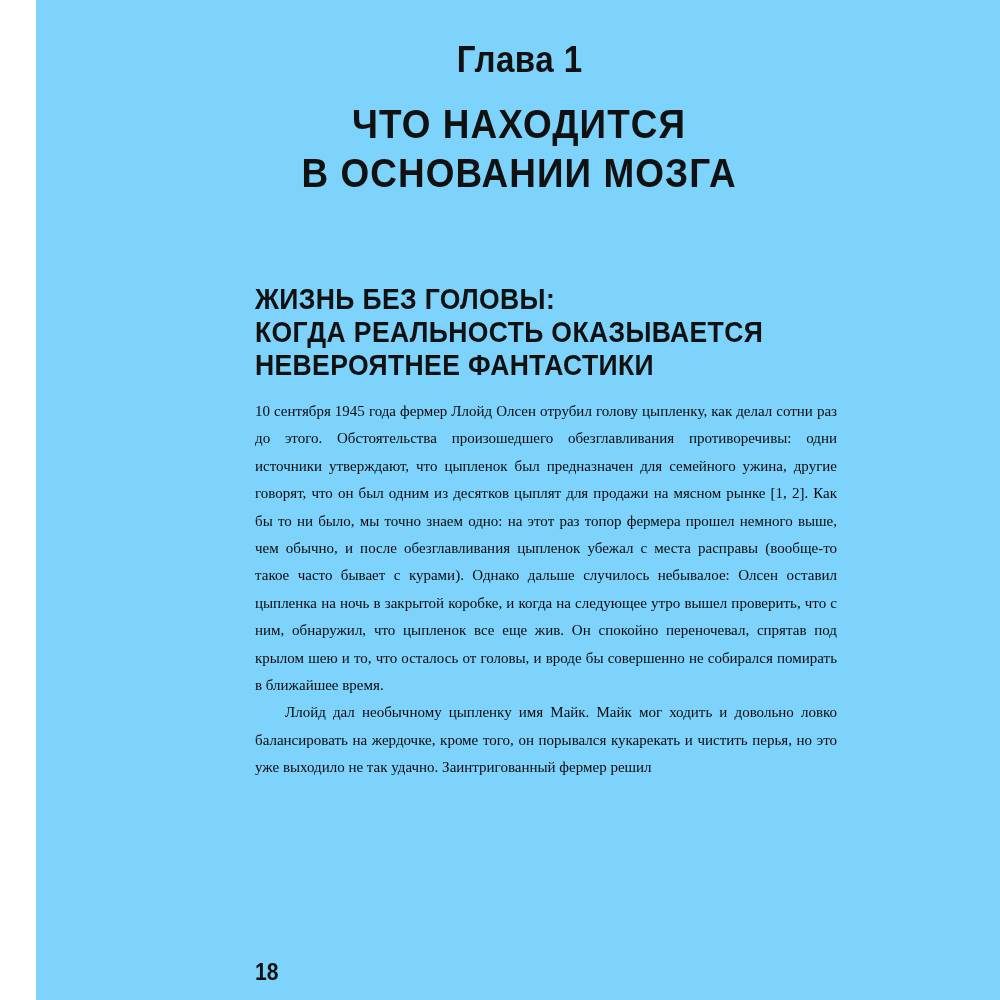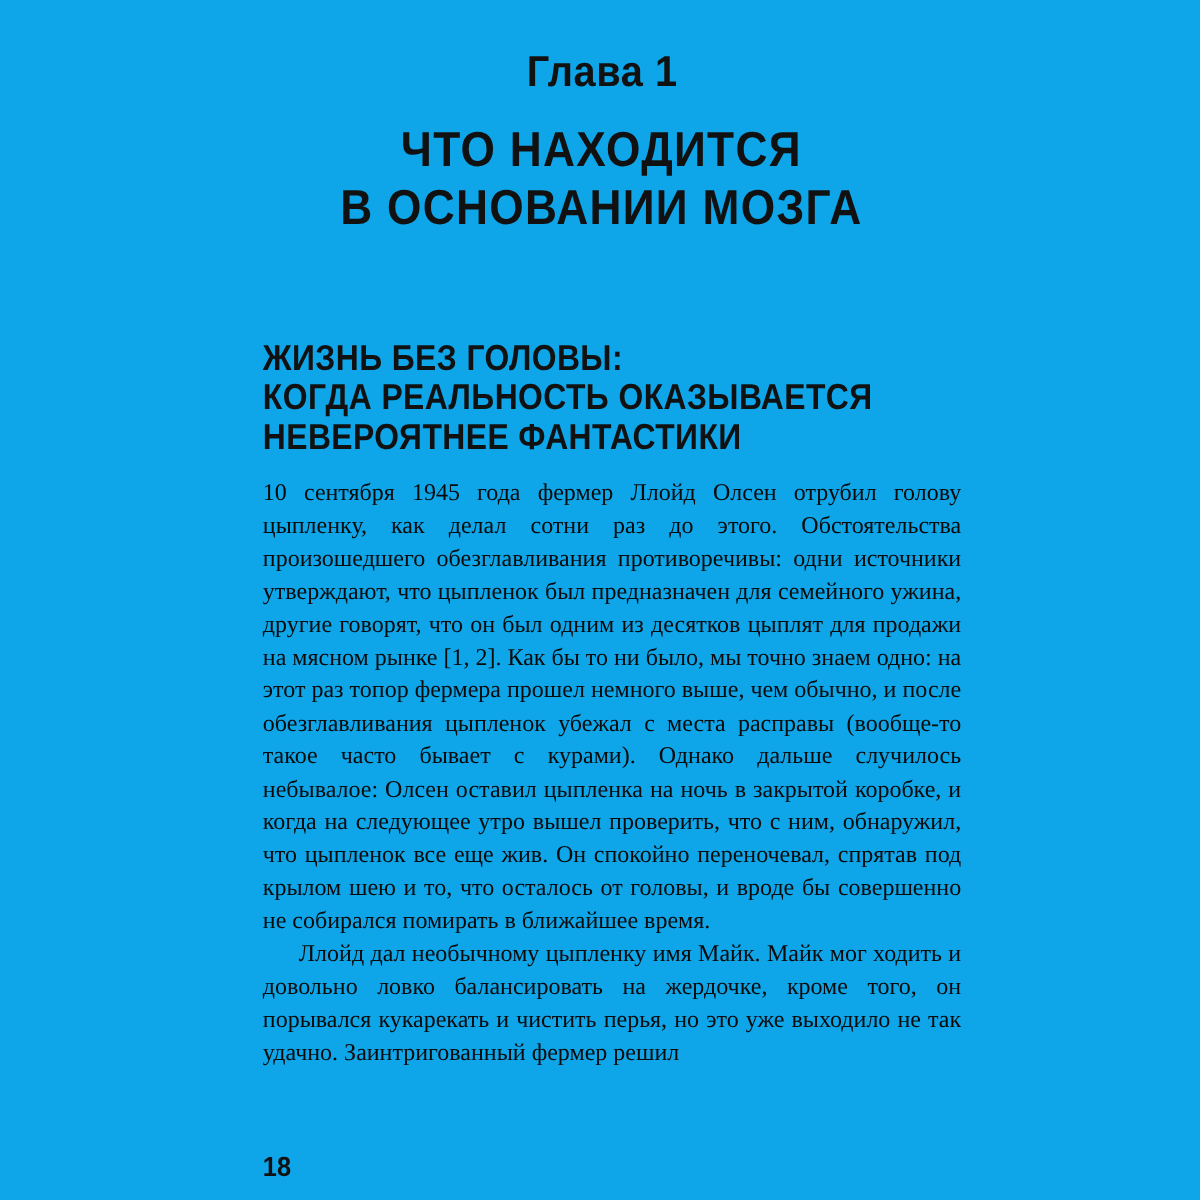--- a/index.html
+++ b/index.html
@@ -14,21 +14,22 @@
     position: relative;
     overflow: hidden;
     font-family: "Liberation Serif", "DejaVu Serif", serif;
     color: #0d0d0d;
     -webkit-font-smoothing: antialiased;
   }
 
   .page {
     position: absolute;
     inset: 0;
-    background: #0ea5e9;
+    background: #7dd3fc;
+    margin-left: 36px;
   }
 
   
   .chapter-label {
     position: absolute;
     left: 0;
     right: 0;
     top: 40px;
     text-align: center;
     font-family: "Liberation Sans Narrow", "Liberation Sans", "DejaVu Sans", sans-serif;
@@ -79,21 +80,21 @@
   }
   .section-heading .sline { display: block; white-space: nowrap; }
 
   
   .body-text {
     position: absolute;
     left: 219px;
     top: 398px;
     width: 582px;
     font-family: "Liberation Serif", "DejaVu Serif", serif;
-    font-size: 20px;
+    font-size: 15px;
     line-height: 27.4px;
     text-align: justify;
     text-justify: inter-word;
     color: #0a0a0a;
     hyphens: manual;
   }
   .body-text p {
     margin: 0;
     text-indent: 30px;
   }

